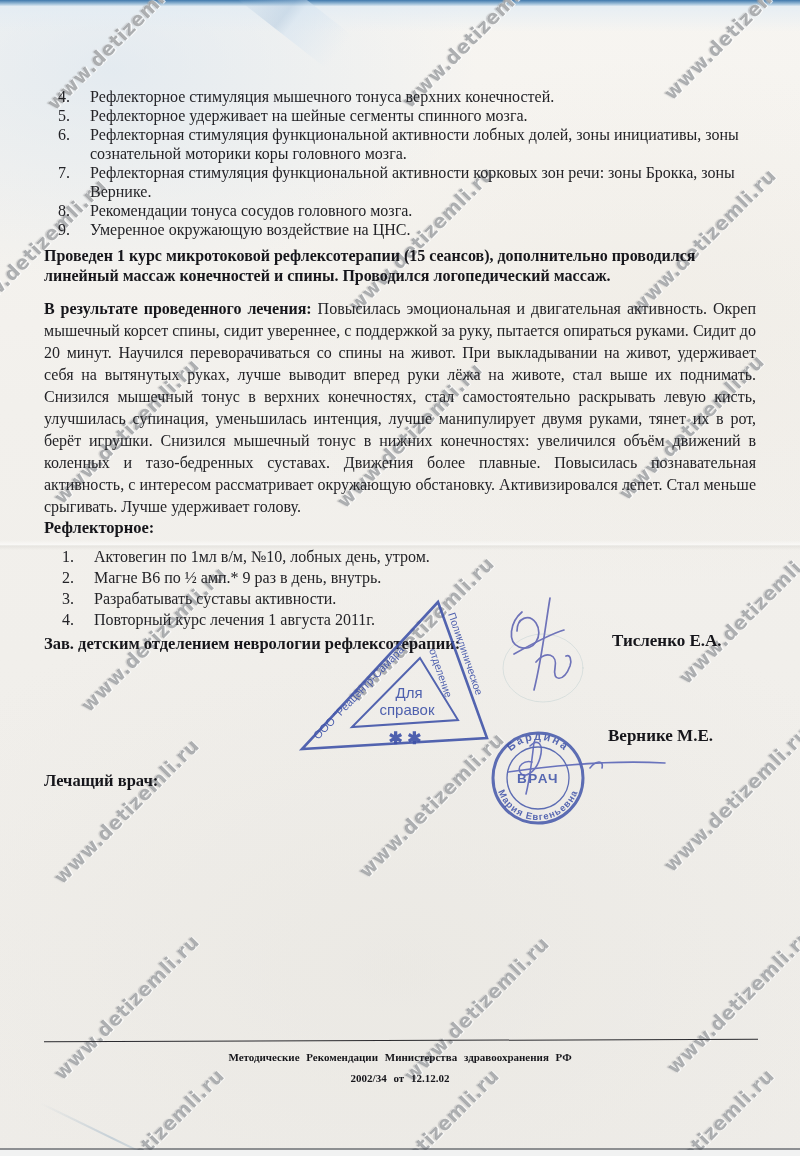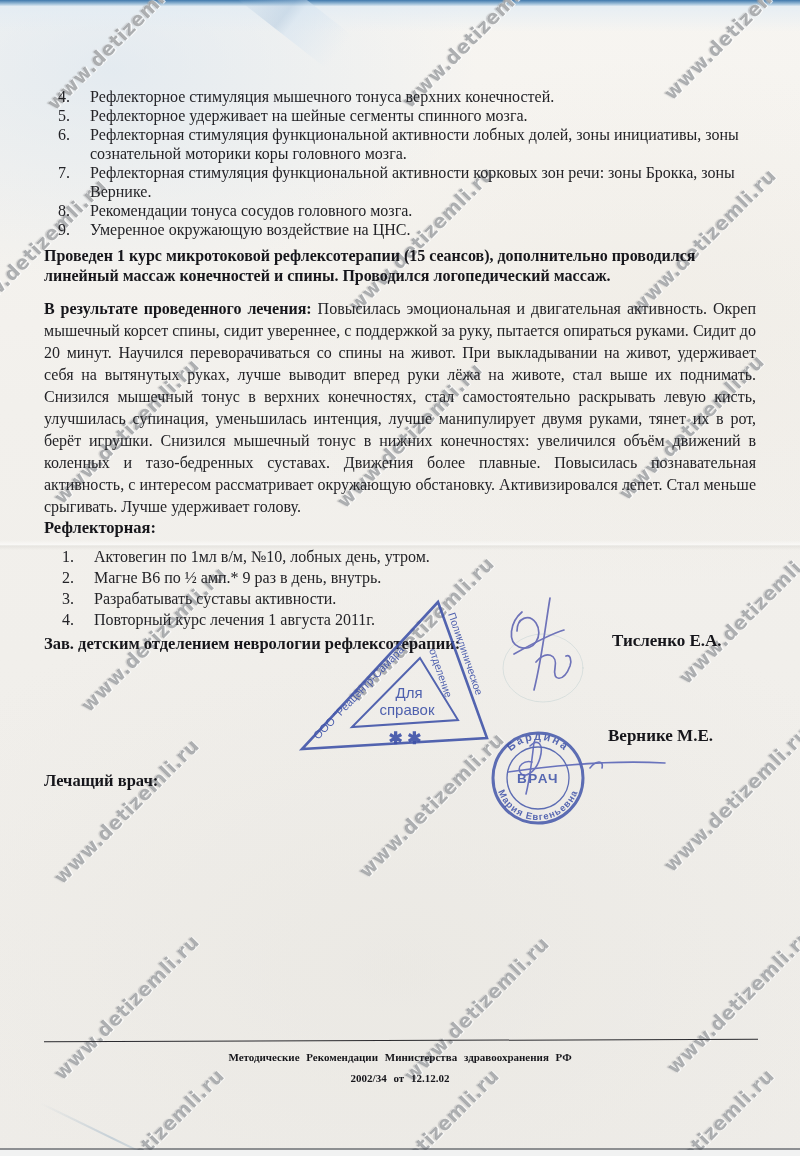--- a/index.html
+++ b/index.html
@@ -113,21 +113,21 @@
     <div class="row">
         <span class="num">9.</span>
         <span class="txt">Умеренное окружающую воздействие на ЦНС.</span>
       </div>
   </div>
 
   <p class="para course">Проведен 1 курс микротоковой рефлексотерапии (15 сеансов), дополнительно проводился линейный массаж конечностей и спины. Проводился логопедический массаж.</p>
 
   <p class="para result"><span class="b">В результате проведенного лечения: </span><span>Повысилась эмоциональная и двигательная активность. Окреп мышечный корсет спины, сидит увереннее, с поддержкой за руку, пытается опираться руками. Сидит до 20 минут. Научился переворачиваться со спины на живот. При выкладывании на живот, удерживает себя на вытянутых руках, лучше выводит вперед руки лёжа на животе, стал выше их поднимать. Снизился мышечный тонус в верхних конечностях, стал самостоятельно раскрывать левую кисть, улучшилась супинация, уменьшилась интенция, лучше манипулирует двумя руками, тянет их в рот, берёт игрушки. Снизился мышечный тонус в нижних конечностях: увеличился объём движений в коленных и тазо-бедренных суставах. Движения более плавные. Повысилась познавательная активность, с интересом рассматривает окружающую обстановку. Активизировался лепет. Стал меньше срыгивать. Лучше удерживает голову.</span></p>
 
-  <div class="rec-title">Рефлекторная:</div>
+  <div class="rec-title">Рефлекторное:</div>
   <div class="list recl">
     <div class="row">
         <span class="num">1.</span>
         <span class="txt">Актовегин по 1мл в/м, №10, лобных день, утром.</span>
       </div>
     <div class="row">
         <span class="num">2.</span>
         <span class="txt">Магне В6 по ½ амп.* 9 раз в день, внутрь.</span>
       </div>
     <div class="row">

